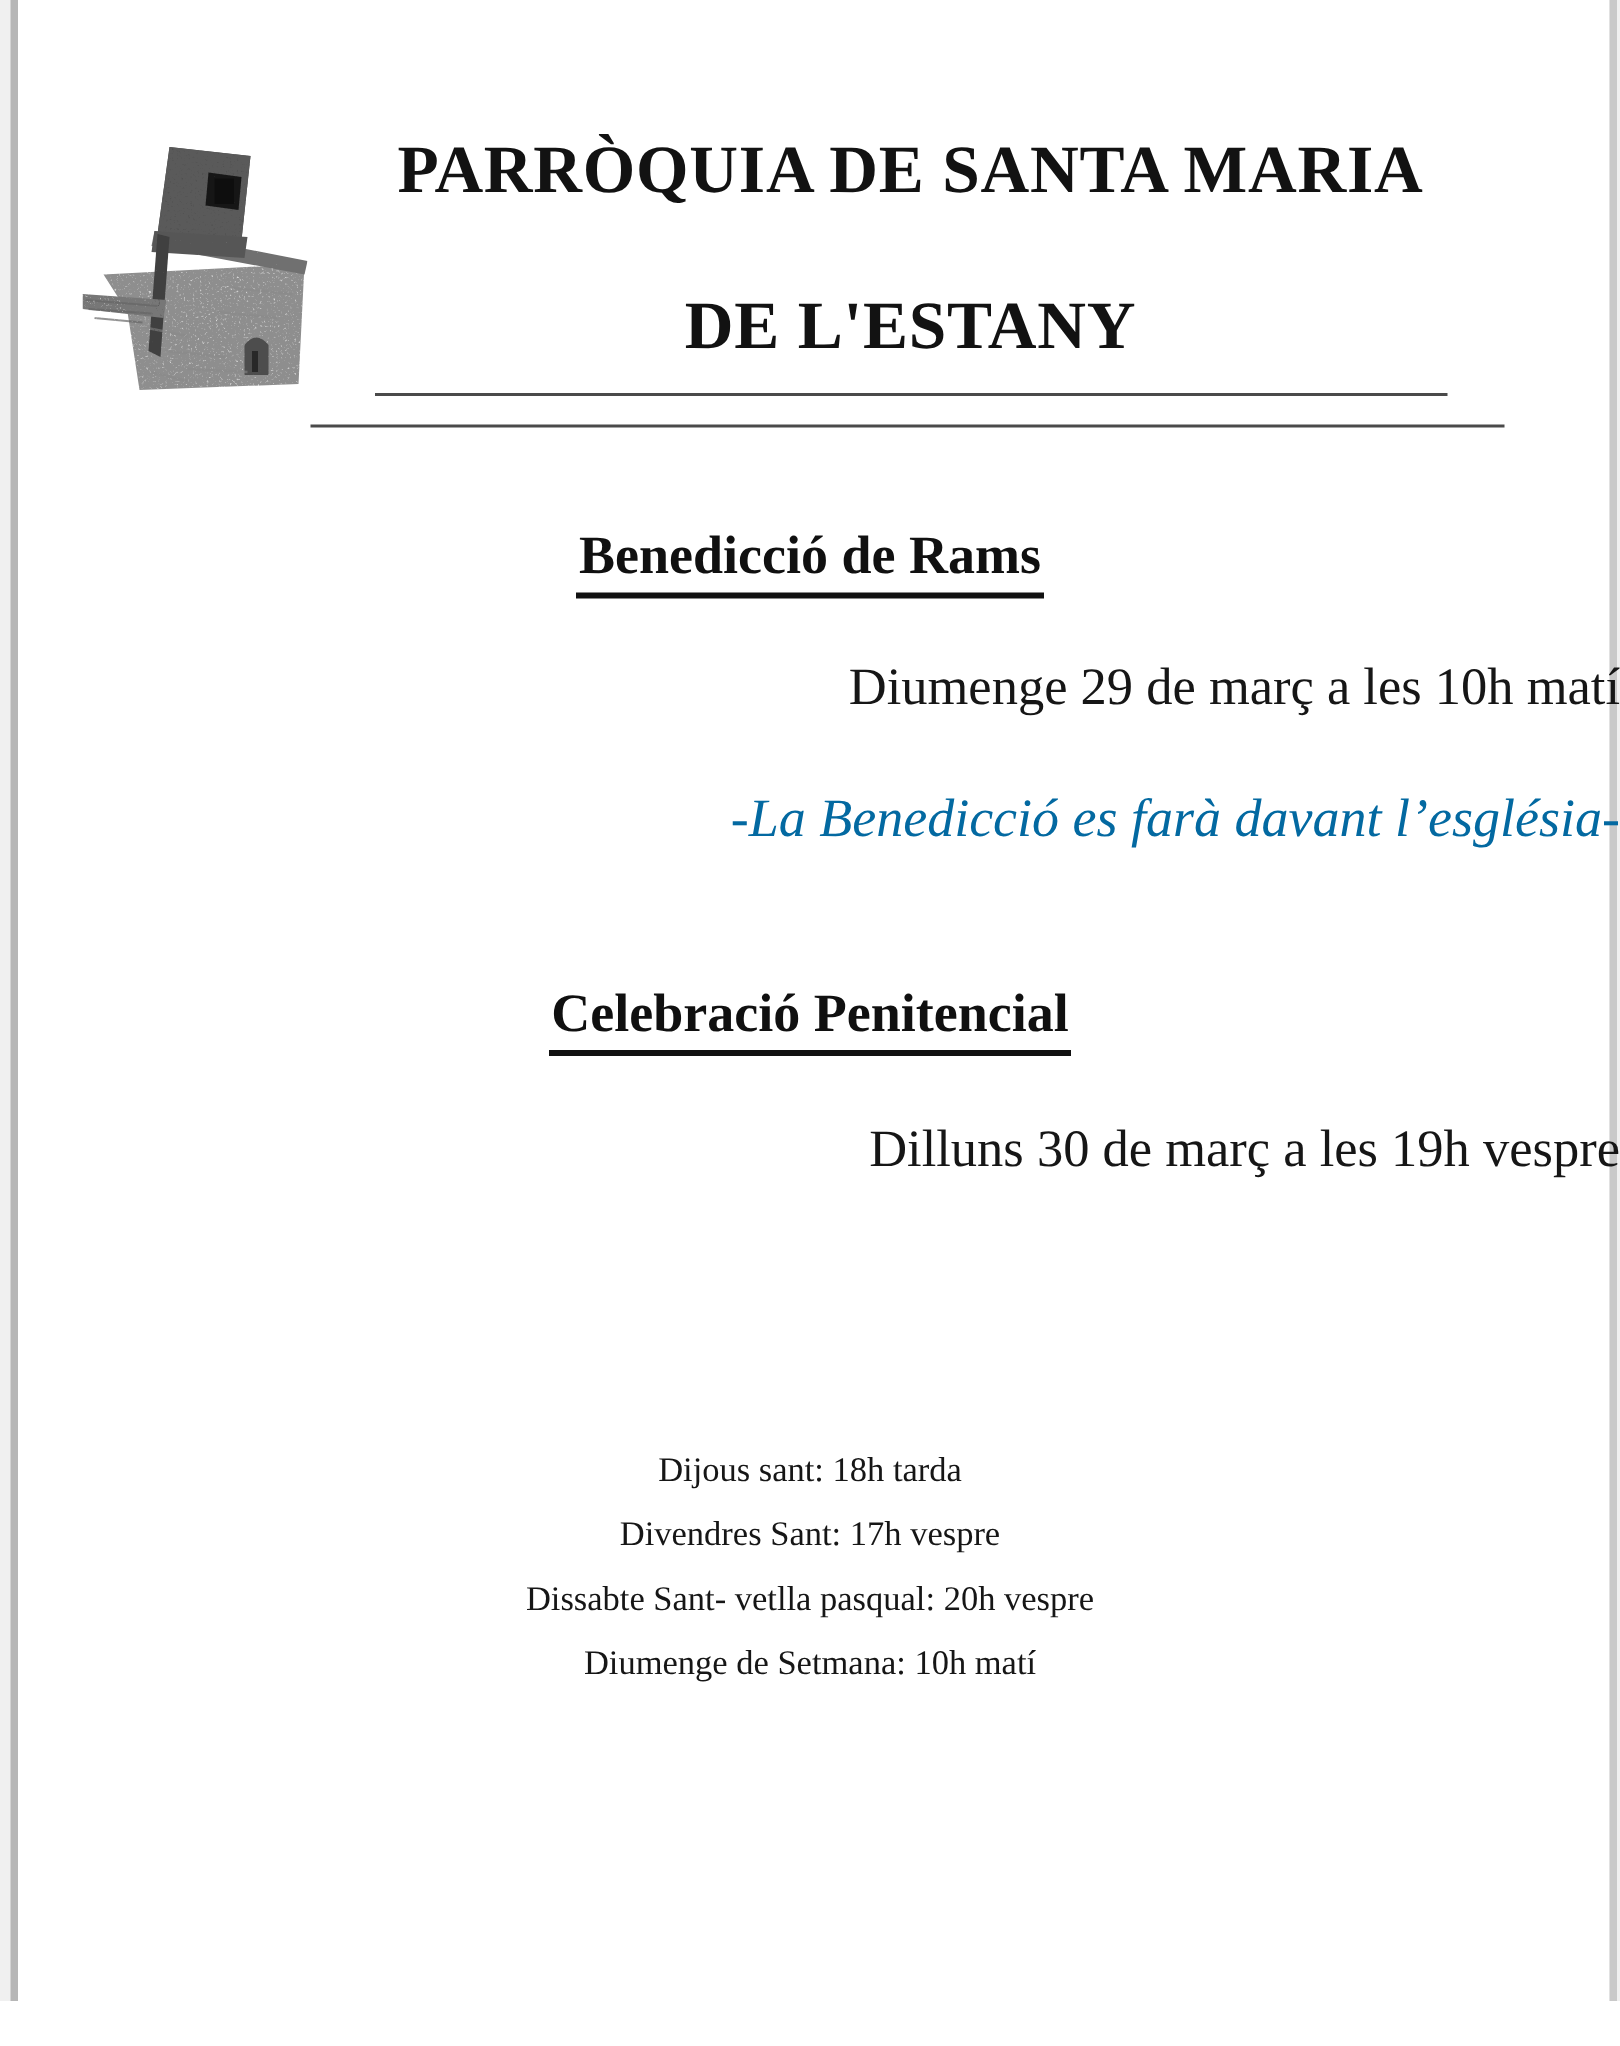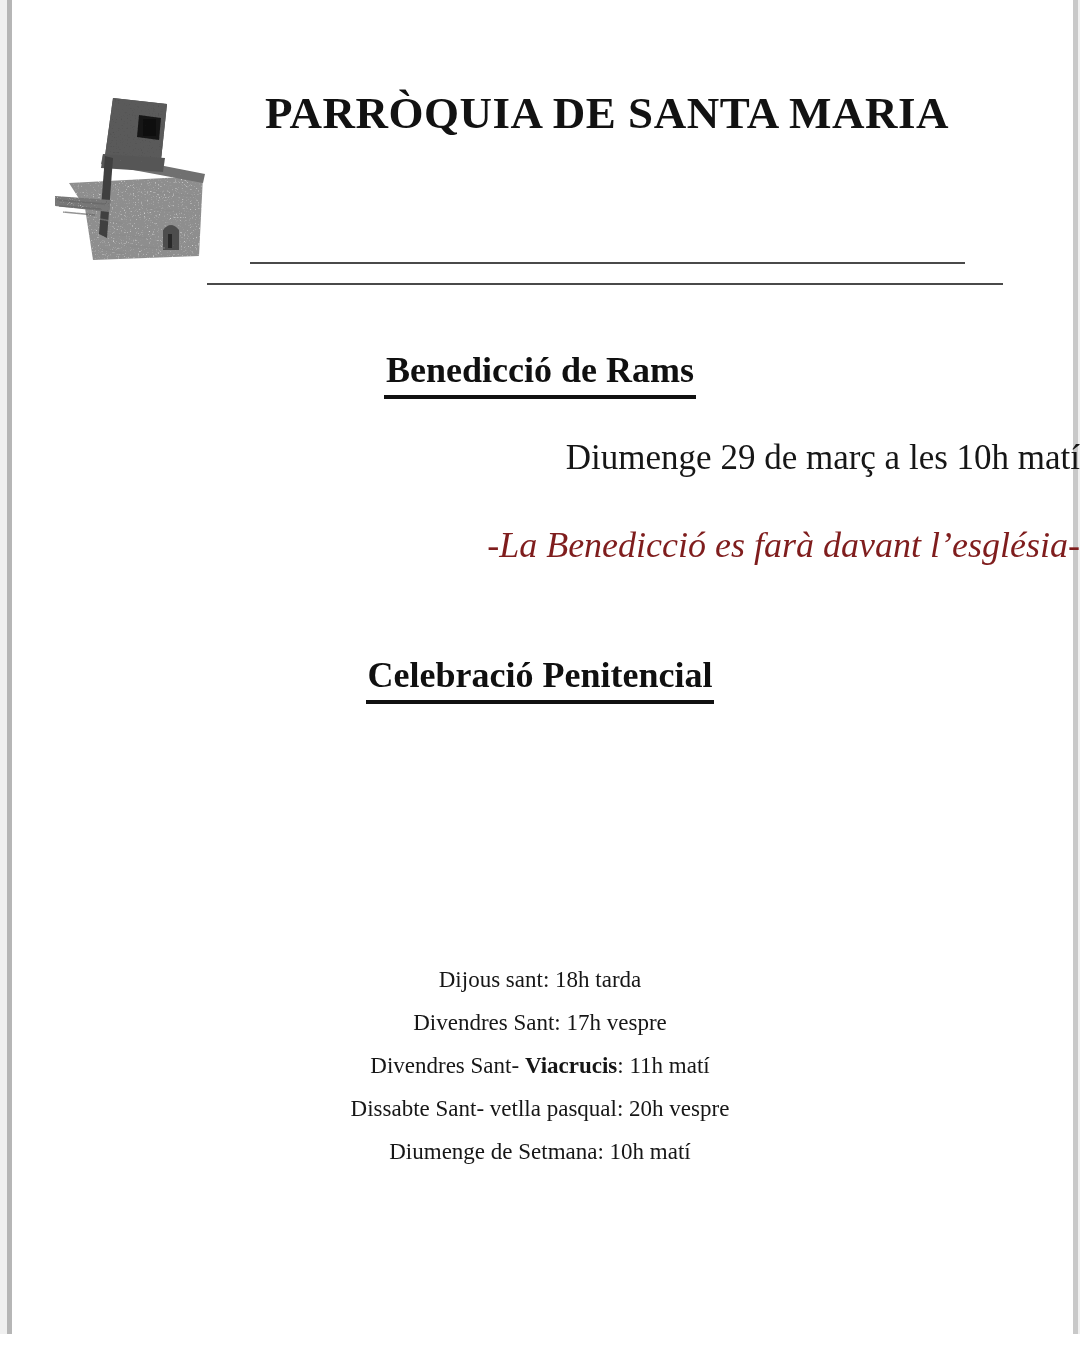--- a/index.html
+++ b/index.html
@@ -41,21 +41,21 @@
   }
   .heading .u{
     display:inline-block;border-bottom:4px solid #111111;padding:0 2px 3px 2px;
   }
   .h-rams{top:348px;}
   .h-penitencial{top:653px;}
   .h-horaris{top:868px;}
 
   .body-line{font-size:35px;line-height:42px;white-space:nowrap;color:#161616;text-align:right;}
   .l-diumenge{top:437px;}
-  .l-italic{top:524px;font-style:italic;font-size:36px;color:#7f1d1d;}
+  .l-italic{top:524px;font-style:italic;font-size:36px;color:#0369a1;}
   .l-dilluns{top:745px;}
 
   .schedule{top:958px;font-size:23px;line-height:43px;color:#161616;}
   .schedule .sched-line{white-space:nowrap;}
   .schedule .b{font-weight:bold;}
 
   .footer-line{
     top:1221px;font-weight:bold;font-size:37px;line-height:46px;
     white-space:nowrap;color:#111111;
   }
@@ -102,35 +102,36 @@
       <path d="M2,112 L50,116 M4,118 L46,121 M8,124 L40,127" stroke="#666666" stroke-width="1.4" fill="none" opacity="0.7" filter="url(#pencilLight)"></path>
 
       <path d="M108,162 L108,142 Q116,132 124,142 L124,162 Z" fill="#4d4d4d" filter="url(#pencilDark)"></path>
       <rect x="113" y="146" width="4" height="14" fill="#222222" opacity="0.85"></rect>
 
       <path d="M40,130 L70,136 M55,146 L95,150 M70,158 L110,160 M45,160 L70,166 M90,120 L130,124 M100,104 L140,108" stroke="#8a8a8a" stroke-width="1.6" fill="none" opacity="0.55" filter="url(#pencilLight)"></path>
     </svg>
   </div>
 
   <div class="abs title-block title-line title-1">PARRÒQUIA DE SANTA MARIA</div>
+  <div class="abs title-block title-line title-2">DE L'ESTANY</div>
   <div class="abs rule rule-1"></div>
   <div class="abs rule rule-2"></div>
 
   <div class="abs centered heading h-rams">
     <span class="u">Benedicció de Rams</span>
   </div>
   <div class="abs centered body-line l-diumenge">Diumenge 29 de març a les 10h matí</div>
   <div class="abs centered body-line l-italic">-La Benedicció es farà davant l’església-</div>
 
   <div class="abs centered heading h-penitencial">
     <span class="u">Celebració Penitencial</span>
   </div>
+  <div class="abs centered body-line l-dilluns">Dilluns 30 de març a les 19h vespre</div>
 
 
   <div class="abs centered schedule">
     <div class="sched-line"><span>Dijous sant: 18h tarda</span><span class="b"></span><span></span></div>
     <div class="sched-line"><span>Divendres Sant: 17h vespre</span><span class="b"></span><span></span></div>
-    <div class="sched-line"><span>Divendres Sant- </span><span class="b">Viacrucis</span><span>: 11h matí</span></div>
     <div class="sched-line"><span>Dissabte Sant- vetlla pasqual: 20h vespre</span><span class="b"></span><span></span></div>
     <div class="sched-line"><span>Diumenge de Setmana: 10h matí</span><span class="b"></span><span></span></div>
   </div>
 
 </div>
 
 </body></html>

